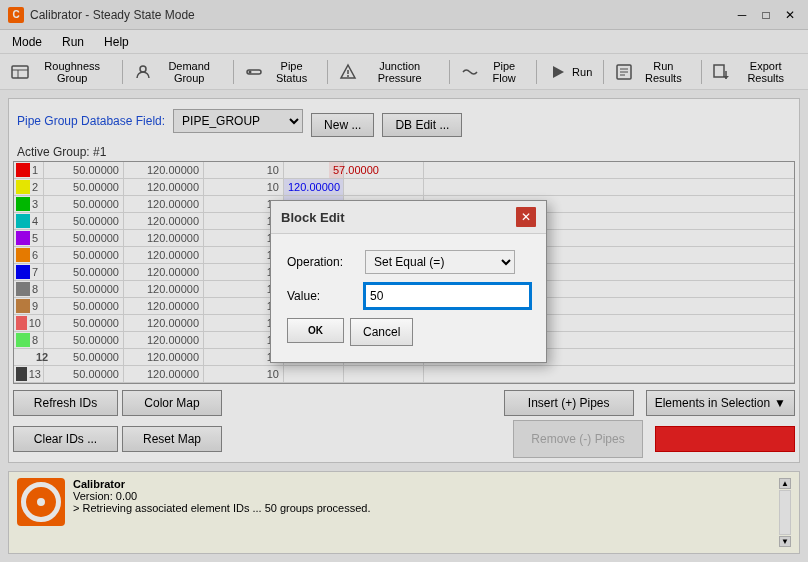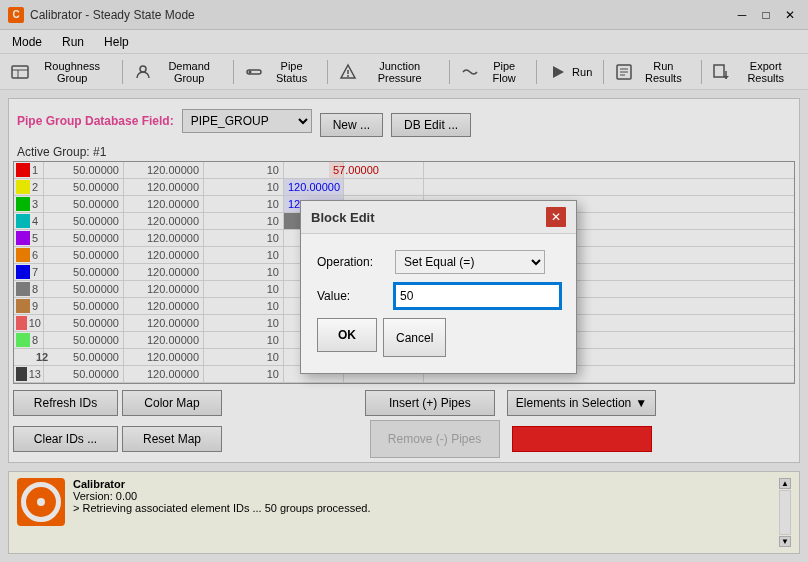--- a/index.html
+++ b/index.html
@@ -21,42 +21,42 @@
     .toolbar { background: #f5f5f5; height: 36px; display: flex; align-items: center; padding: 0 4px; border-bottom: 1px solid #ddd; gap: 2px; }
     .toolbar-btn { display: flex; align-items: center; gap: 4px; padding: 3px 6px; border: 1px solid transparent; cursor: pointer; background: transparent; font-size: 11px; border-radius: 2px; }
     .toolbar-btn-icon { width: 20px; height: 20px; display: flex; align-items: center; justify-content: center; }
     .toolbar-separator { width: 1px; height: 24px; background: #bbb; margin: 0 2px; }
     
     
     .main-content { background: white; margin: 4px; padding: 4px; border: 1px solid #ccc; }
     
     
     .pipe-group-row { display: flex; align-items: center; gap: 8px; margin-bottom: 4px; padding: 2px 4px; }
-    .pipe-group-label { color: #ec4899; font-size: 12px; font-weight: 700; }
+    .pipe-group-label { color: #1d4ed8; font-size: 12px; font-weight: 400; }
     .pipe-group-select { height: 24px; border: 1px solid #aaa; padding: 0 4px; font-size: 12px; min-width: 130px; }
     .pipe-group-btn { height: 24px; padding: 0 12px; border: 1px solid #888; background: linear-gradient(to bottom, #f8f8f8, #e0e0e0); cursor: pointer; font-size: 12px; margin-top: 8px; }
     .active-group { font-size: 12px; color: #333; padding: 2px 4px; }
     
     
     .table-container { border: 1px solid #999; overflow: hidden; position: relative; }
     .table-header { display: grid; grid-template-columns: 30px 80px 80px 80px 60px 80px 1fr 16px; background: #e8e8e8; border-bottom: 2px solid #999; }
     .th { padding: 2px 4px; border-right: 1px solid #bbb; font-weight: bold; text-align: center; font-size: 11px; background: linear-gradient(to bottom, #f0f0f0, #ddd); }
     .table-body { max-height: 240px; overflow-y: auto; }
     .table-row { display: grid; grid-template-columns: 30px 80px 80px 80px 60px 80px 1fr; border-bottom: 1px solid #ddd; }
     .td { padding: 2px 4px; border-right: 1px solid #ddd; font-size: 11px; text-align: right; }
     .td-num { color: #555; }
     .td-result { color: #cc0000; background: #ffe8e8; margin-left: 45px; }
     .td-result-blue { color: #0000ff; background: #e8e8ff; }
     .td-result-empty { background: #888; }
     .row-num { text-align: center; font-size: 11px; color: #555; }
     
     
     .bottom-btn-row { display: flex; justify-content: space-between; align-items: center; margin-top: 4px; gap: 4px; }
     .bottom-left-btns { display: flex; gap: 4px; }
-    .bottom-right-area { display: flex; gap: 12px; align-items: center; flex: 1; justify-content: center; }
+    .bottom-right-area { display: flex; gap: 12px; align-items: center; flex: 1; justify-content: flex-end; }
     .action-btn { height: 26px; padding: 0 12px; border: 1px solid #888; background: linear-gradient(to bottom, #f8f8f8, #e0e0e0); cursor: pointer; font-size: 12px; min-width: 100px; }
     .action-btn-disabled { height: 38px; padding: 0 12px; border: 1px solid #bbb; background: #e8e8e8; color: #aaa; cursor: default; font-size: 12px; min-width: 110px; }
     .dropdown-btn { height: 26px; padding: 0 8px; border: 1px solid #888; background: linear-gradient(to bottom, #f8f8f8, #e0e0e0); cursor: pointer; font-size: 12px; display: flex; align-items: center; gap: 4px; }
     .red-box { width: 140px; height: 26px; background: #ee2222; border: 1px solid #cc0000; }
     
     
     .log-area { background: #fffff0; border: 1px solid #ccc; margin: 4px; margin-top: 0; padding: 6px 8px; font-size: 11px; display: flex; gap: 8px; flex: 1; }
     .log-icon { width: 48px; height: 48px; background: #ff6600; border-radius: 4px; display: flex; align-items: center; justify-content: center; flex-shrink: 0; }
     .log-text { flex: 1; }
     
@@ -69,22 +69,22 @@
     .dialog { background: #f0f0f0; border: 1px solid #888; box-shadow: 4px 4px 12px rgba(0,0,0,0.3); min-width: 230px; }
     .dialog-title-bar { background: #e8e8e8; padding: 6px 10px; display: flex; justify-content: space-between; align-items: center; border-bottom: 1px solid #ccc; }
     .dialog-title { font-size: 13px; font-weight: bold; color: #333; }
     .dialog-close-btn { border: none; background: #c0392b; color: white; width: 20px; height: 20px; cursor: pointer; font-size: 12px; display: flex; align-items: center; justify-content: center; border-radius: 1px; }
     .dialog-body { padding: 16px; }
     .dialog-row { display: flex; align-items: center; margin-bottom: 10px; gap: 8px; }
     .dialog-label { font-size: 12px; min-width: 70px; }
     .dialog-select { height: 24px; border: 1px solid #aaa; padding: 0 4px; font-size: 12px; min-width: 150px; }
     .dialog-input { height: 24px; border: 1px solid #0078d4; padding: 0 4px; font-size: 12px; min-width: 150px; background: white; outline: 2px solid #0078d4; }
     .dialog-btns { display: flex; gap: 6px; justify-content: flex-start; margin-top: 4px; }
-    .dialog-ok-btn { height: 34px; padding: 0 20px; border: 1px solid #888; background: linear-gradient(to bottom, #f8f8f8, #e0e0e0); cursor: pointer; font-size: 12px; font-weight: bold; }
-    .dialog-cancel-btn { height: 39px; padding: 0 12px; border: 1px solid #888; background: linear-gradient(to bottom, #f8f8f8, #e0e0e0); cursor: pointer; font-size: 12px; }
+    .dialog-ok-btn { height: 25px; padding: 0 20px; border: 1px solid #888; background: linear-gradient(to bottom, #f8f8f8, #e0e0e0); cursor: pointer; font-size: 10px; font-weight: bold; }
+    .dialog-cancel-btn { height: 28px; padding: 0 12px; border: 1px solid #888; background: linear-gradient(to bottom, #f8f8f8, #e0e0e0); cursor: pointer; font-size: 12px; }
     
     .table-wrapper { position: relative; }
   </style>
 </head>
 <body>
 
 <div class="app-container">
 
   <div class="title-bar">
     <div class="title-bar-left">
@@ -406,21 +406,21 @@
       <div style="width:12px;display:flex;flex-direction:column;justify-content:space-between;align-self:stretch;">
         <div style="font-size:8px;text-align:center;cursor:pointer;border:1px solid #bbb;background:#e8e8e8;">▲</div>
         <div style="flex:1;background:#f5f5f5;border:1px solid #ddd;margin:1px 0;"></div>
         <div style="font-size:8px;text-align:center;cursor:pointer;border:1px solid #bbb;background:#e8e8e8;">▼</div>
       </div>
     </div>
   </div>
 </div>
 
 <div class="dialog-overlay">
-  <div class="dialog" style="position:absolute;left:300px;top:200px;">
+  <div class="dialog" style="position:absolute;left:270px;top:200px;">
     <div class="dialog-title-bar">
       <span class="dialog-title">Block Edit</span>
       <button class="dialog-close-btn">✕</button>
     </div>
     <div class="dialog-body">
       <div class="dialog-row">
         <span class="dialog-label">Operation:</span>
         <select class="dialog-select">
           <option>Set Equal (=)</option>
           <option>Add (+)</option>

